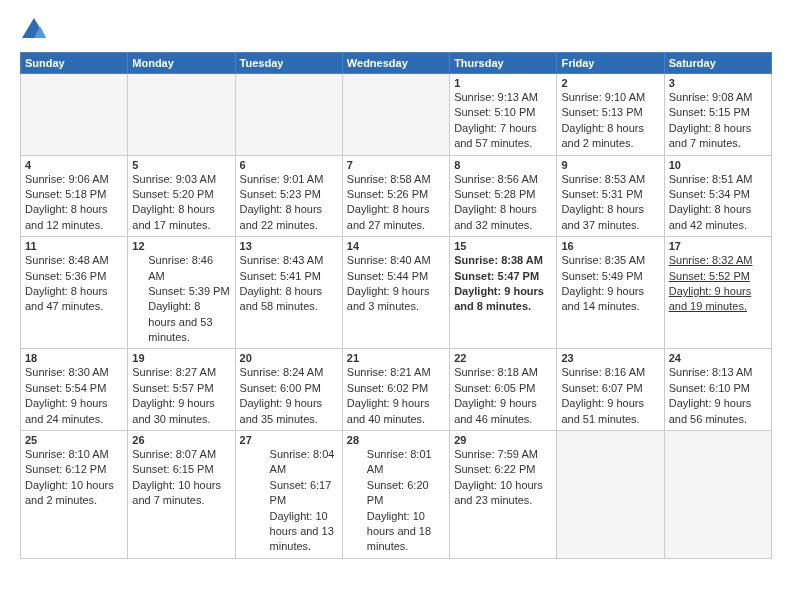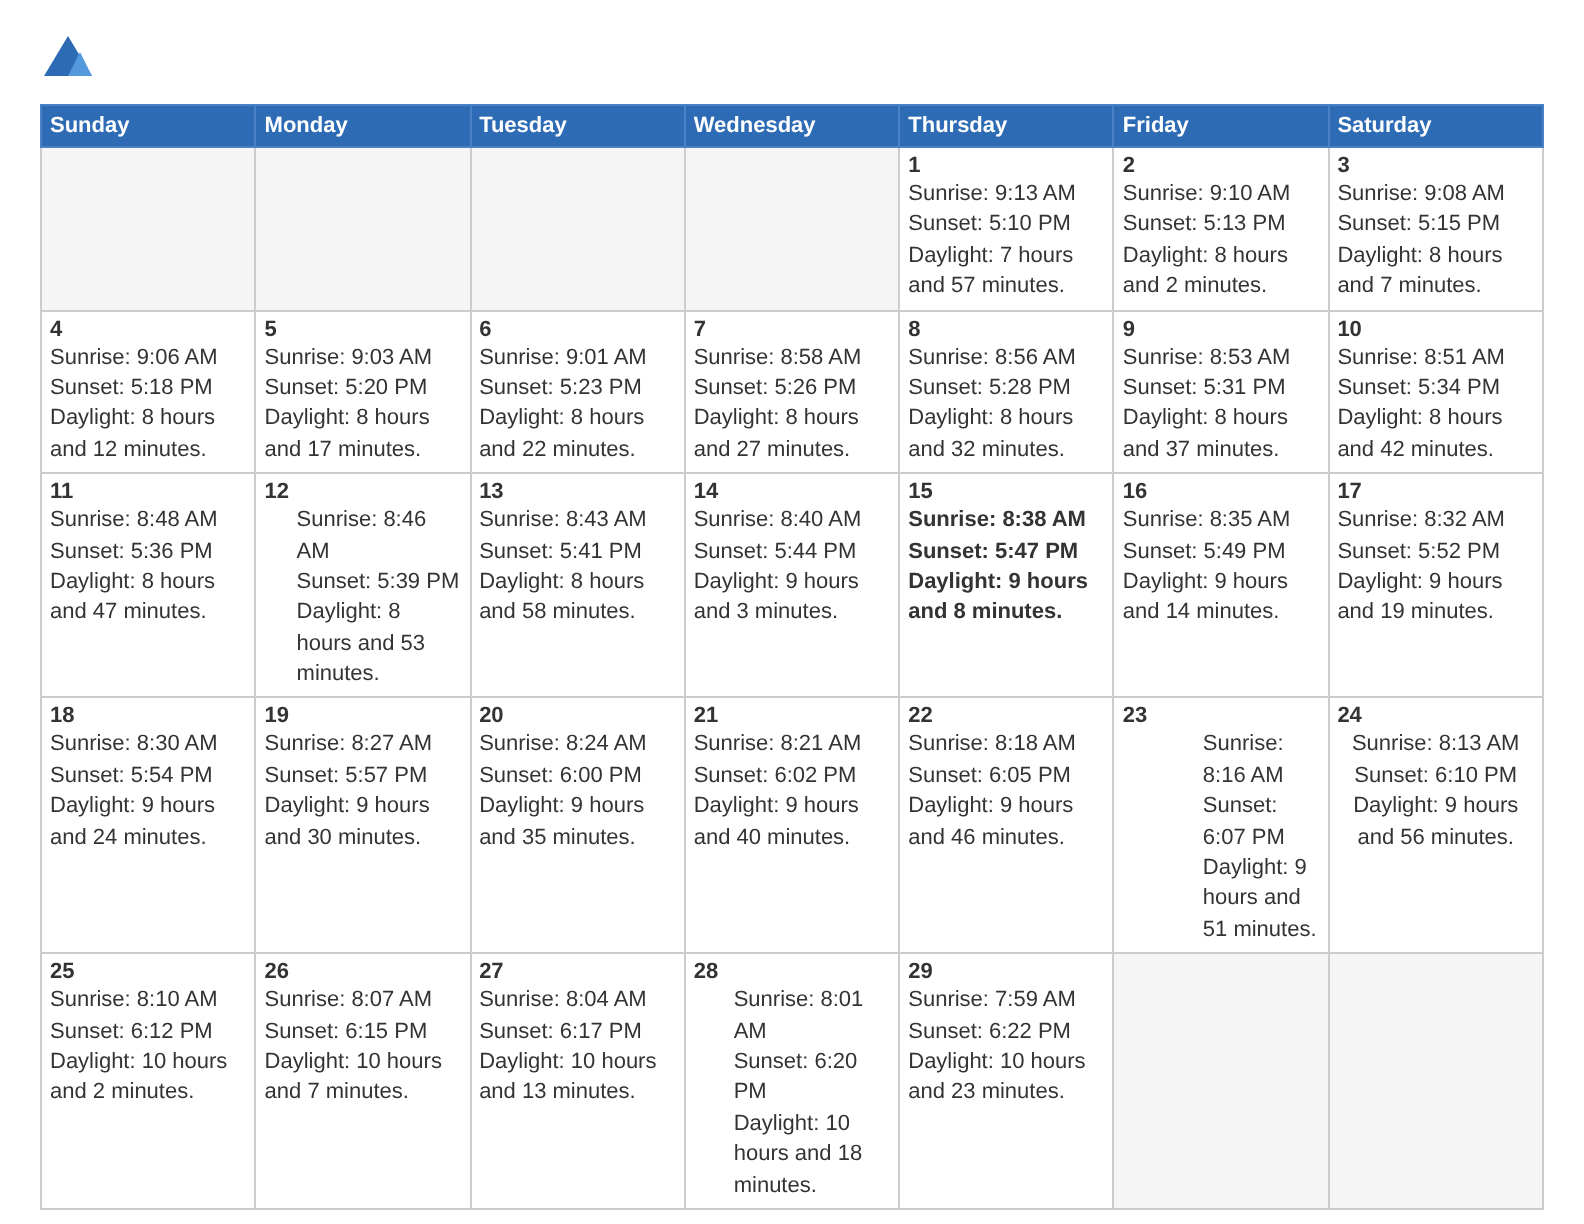--- a/index.html
+++ b/index.html
@@ -229,21 +229,21 @@
 Daylight: 9 hours and 8 minutes.</div>
           </td>
           <td>
             <span class="day-num">16</span>
             <div class="day-info" style="white-space: pre-line;">Sunrise: 8:35 AM
 Sunset: 5:49 PM
 Daylight: 9 hours and 14 minutes.</div>
           </td>
           <td>
             <span class="day-num">17</span>
-            <div class="day-info" style="white-space: pre-line;">Sunrise: 8:32 AM
+            <div class="day-info" style="white-space: pre-line; text-decoration: underline;">Sunrise: 8:32 AM
 Sunset: 5:52 PM
 Daylight: 9 hours and 19 minutes.</div>
           </td>
         </tr>
         <tr>
           <td>
             <span class="day-num">18</span>
             <div class="day-info" style="white-space: pre-line;">Sunrise: 8:30 AM
 Sunset: 5:54 PM
 Daylight: 9 hours and 24 minutes.</div>
@@ -267,47 +267,47 @@
 Daylight: 9 hours and 40 minutes.</div>
           </td>
           <td>
             <span class="day-num">22</span>
             <div class="day-info" style="white-space: pre-line;">Sunrise: 8:18 AM
 Sunset: 6:05 PM
 Daylight: 9 hours and 46 minutes.</div>
           </td>
           <td>
             <span class="day-num">23</span>
-            <div class="day-info" style="white-space: pre-line; margin-left: 40px;">Sunrise: 8:16 AM
+            <div class="day-info" style="white-space: pre-line;">Sunrise: 8:16 AM
 Sunset: 6:07 PM
 Daylight: 9 hours and 51 minutes.</div>
           </td>
           <td>
             <span class="day-num">24</span>
-            <div class="day-info" style="white-space: pre-line; text-align: center;">Sunrise: 8:13 AM
+            <div class="day-info" style="white-space: pre-line;">Sunrise: 8:13 AM
 Sunset: 6:10 PM
 Daylight: 9 hours and 56 minutes.</div>
           </td>
         </tr>
         <tr>
           <td>
             <span class="day-num">25</span>
             <div class="day-info" style="white-space: pre-line;">Sunrise: 8:10 AM
 Sunset: 6:12 PM
 Daylight: 10 hours and 2 minutes.</div>
           </td>
           <td>
             <span class="day-num">26</span>
             <div class="day-info" style="white-space: pre-line;">Sunrise: 8:07 AM
 Sunset: 6:15 PM
 Daylight: 10 hours and 7 minutes.</div>
           </td>
           <td>
             <span class="day-num">27</span>
-            <div class="day-info" style="white-space: pre-line;">Sunrise: 8:04 AM
+            <div class="day-info" style="white-space: pre-line; margin-left: 30px;">Sunrise: 8:04 AM
 Sunset: 6:17 PM
 Daylight: 10 hours and 13 minutes.</div>
           </td>
           <td>
             <span class="day-num">28</span>
             <div class="day-info" style="white-space: pre-line; margin-left: 20px;">Sunrise: 8:01 AM
 Sunset: 6:20 PM
 Daylight: 10 hours and 18 minutes.</div>
           </td>
           <td>

